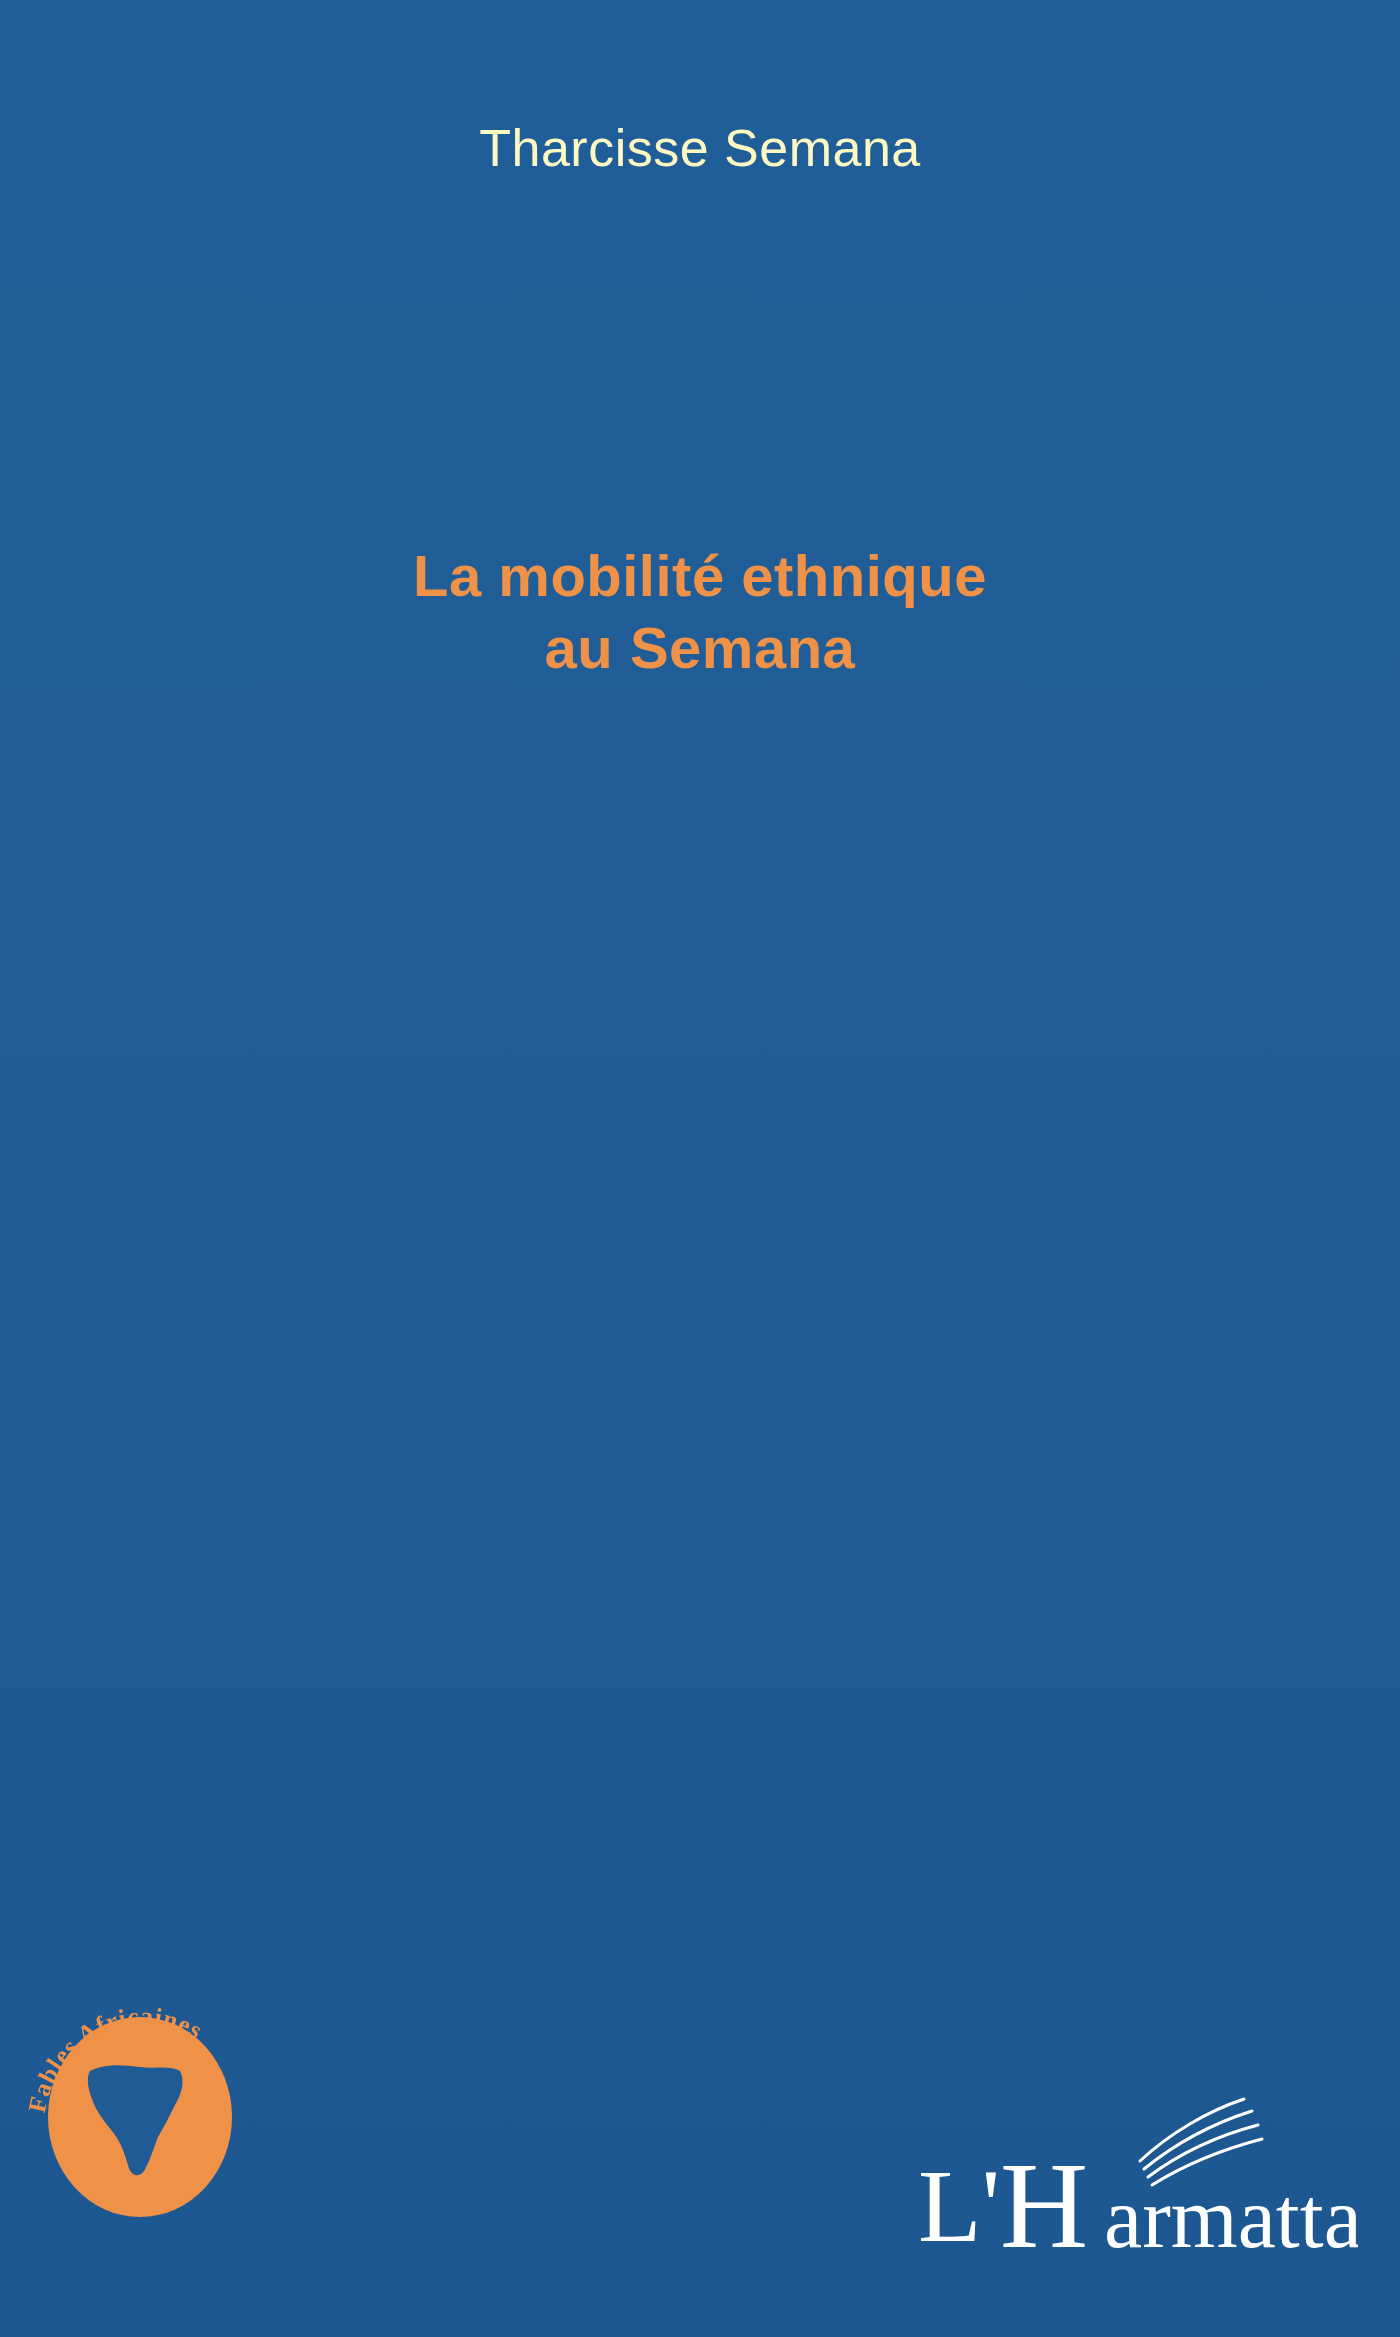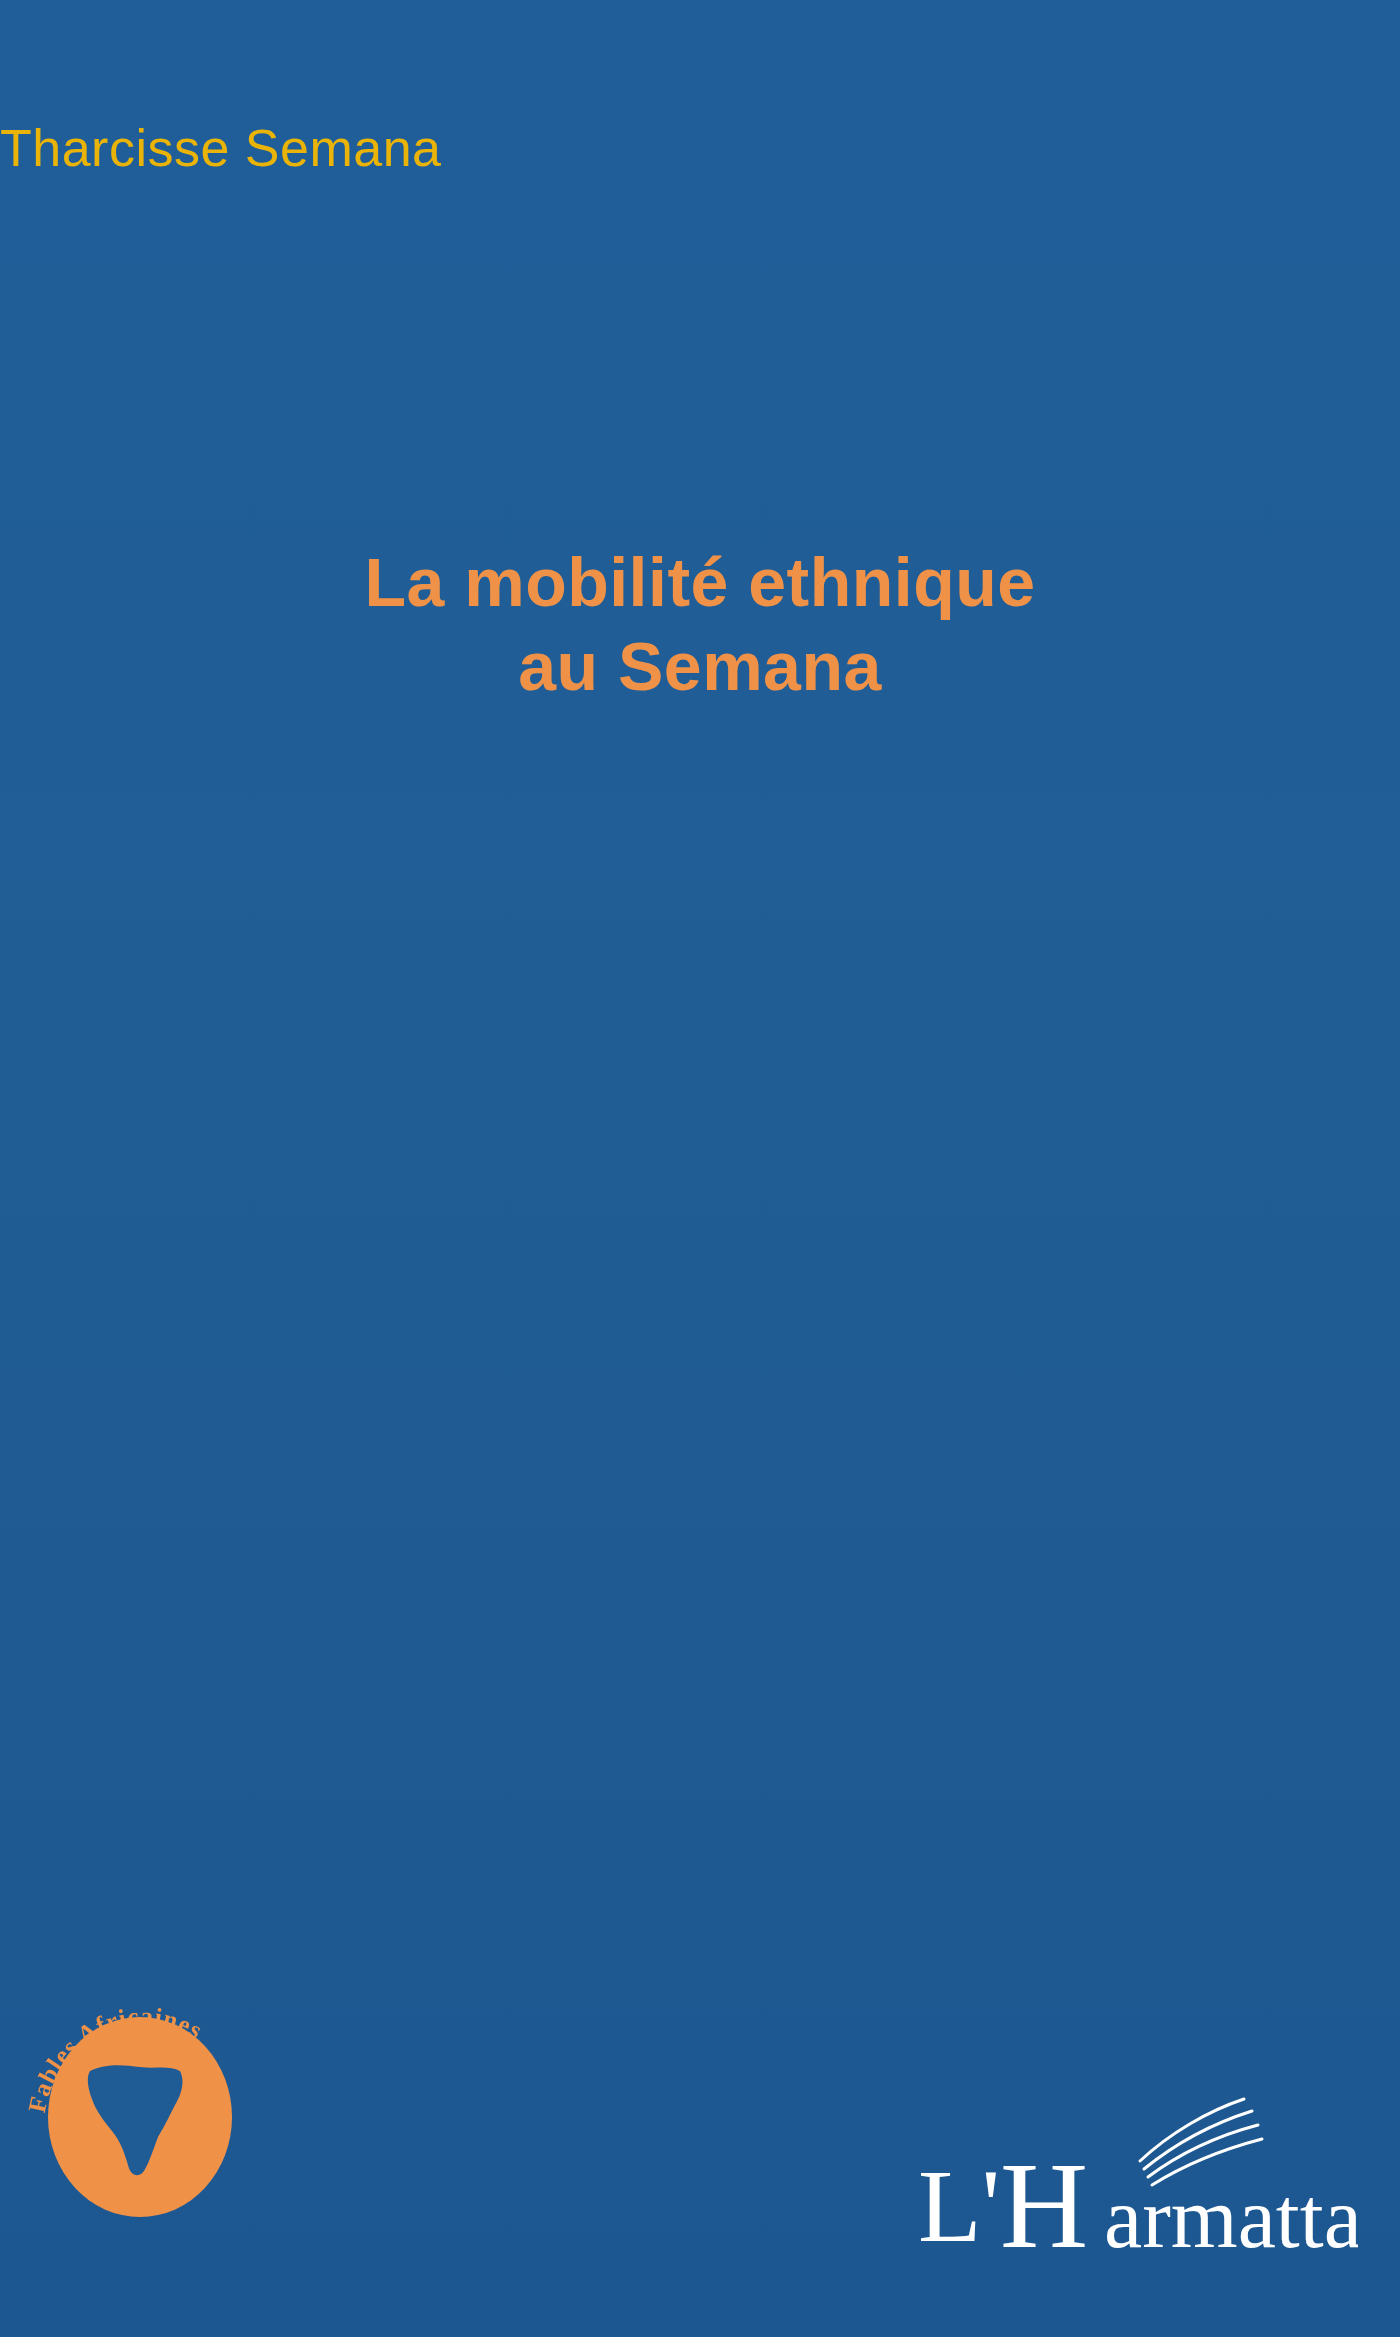--- a/index.html
+++ b/index.html
@@ -26,37 +26,37 @@
     background: linear-gradient(180deg, #1f5e99 0%, #215d95 45%, #1d5791 100%);
     pointer-events: none;
   }
   .cover > * { position: relative; }
 
   .author {
     position: absolute;
     left: 0;
     right: 0;
     top: 118px;
-    text-align: left;
-    color: #eab308;
+    text-align: center;
+    color: #fef9c3;
     font-size: 52px;
     font-weight: 400;
     letter-spacing: 0.5px;
   }
 
   .title-block {
     position: absolute;
     left: 140px;
     right: 140px;
     top: 540px;
     text-align: center;
     color: #ef9248;
   }
   .title-line {
-    font-size: 68px;
+    font-size: 58px;
     font-weight: 700;
     line-height: 1.24;
     letter-spacing: 0.5px;
   }
 
   
   .collection-logo {
     position: absolute;
     left: 28px;
     bottom: 112px;

